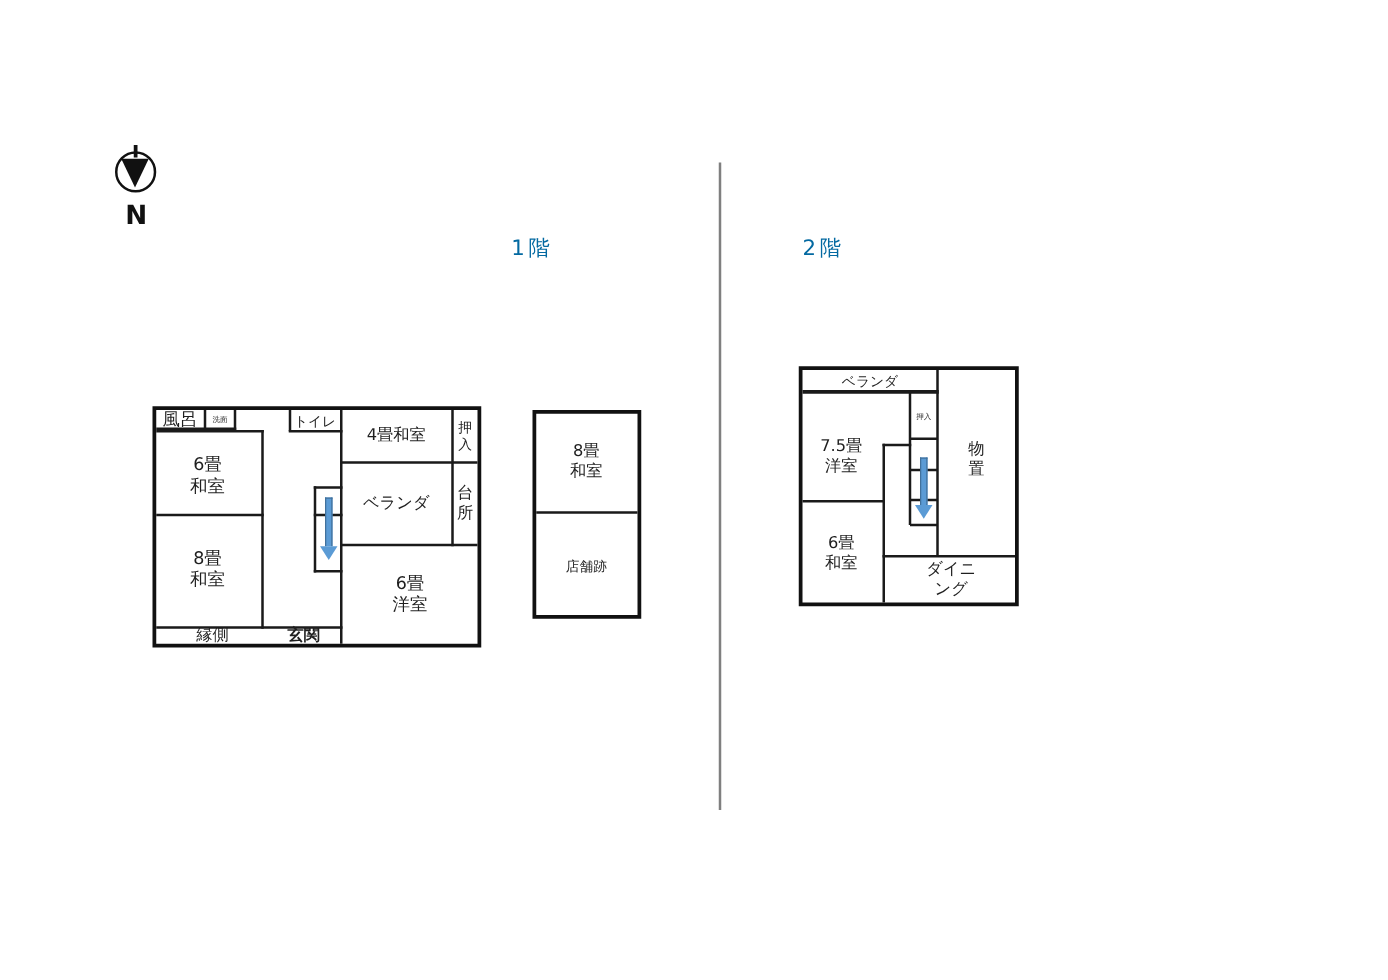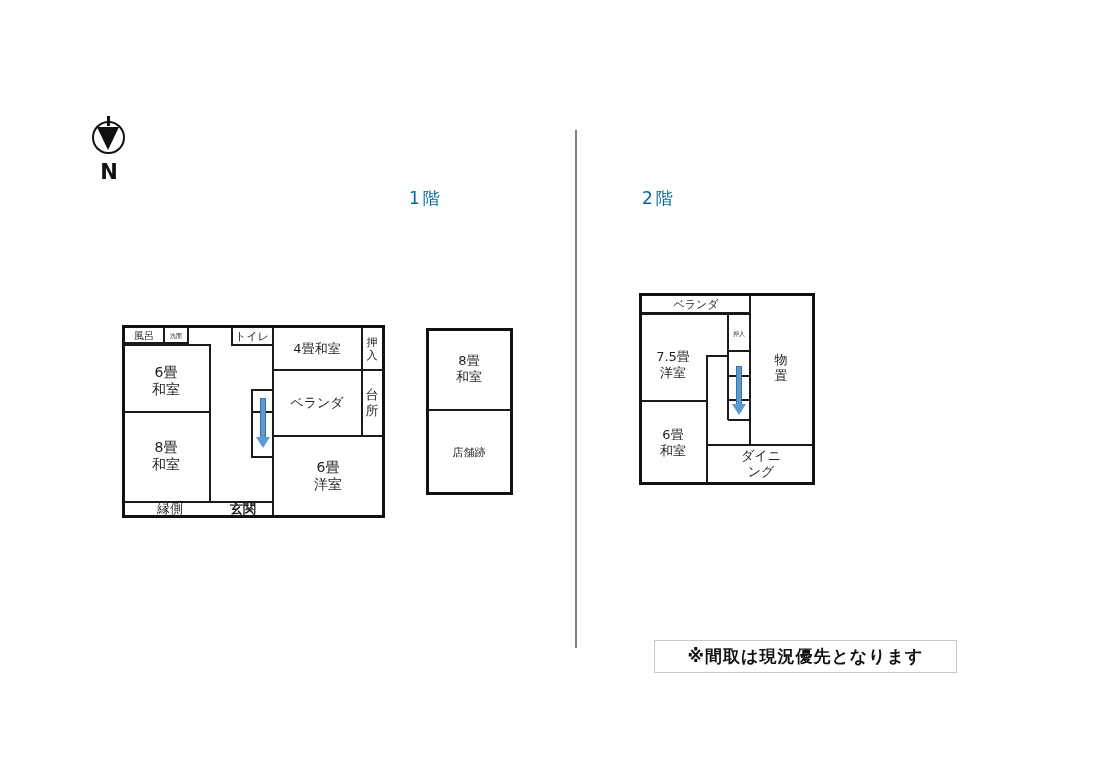--- a/index.html
+++ b/index.html
@@ -10,21 +10,21 @@
   
   .plan{position:absolute;box-sizing:border-box;border:3px solid #111;background:#fff;}
   
   .w{position:absolute;background:#1a1a1a;}
   
   .lbl{
     position:absolute;transform:translate(-50%,-50%);
     white-space:pre-line;text-align:center;line-height:1.2;color:#1f1f1f;
   }
   .fs6{font-size:6px;}
-  .fs9{font-size:10px;}
+  .fs9{font-size:14px;}
   .fs11{font-size:11px;}
   .fs13{font-size:13px;}
   .fs14{font-size:14px;}
   .floor-title{position:absolute;font-size:17px;letter-spacing:3px;color:#0369a1;}
   
   .stair-arrow{position:absolute;width:14px;}
   .stair-arrow .shaft{margin:0 auto;width:6px;background:var(--arrow,#5b9bd5);border:1px solid var(--arrow-border,#41719c);border-bottom:none;box-sizing:border-box;}
   .stair-arrow .head{width:0;height:0;border-left:7px solid transparent;border-right:7px solid transparent;border-top:11px solid var(--arrow,#5b9bd5);}
   
   .divider{position:absolute;background:#7f7f7f;}
@@ -132,17 +132,14 @@
     <div class="lbl fs6" style="left:97px;top:38px;">押入</div>
     <div class="lbl fs13" style="left:31px;top:69px;">7.5畳
 洋室</div>
     <div class="lbl fs13" style="left:139px;top:72px;">物
 置</div>
     <div class="lbl fs13" style="left:31px;top:147px;">6畳
 和室</div>
     <div class="lbl fs13" style="left:119px;top:168px;">ダイニング</div>
   </div>
 
-  <div class="note-box" style="left:654px;top:640px;width:303px;height:33px;">
-    <span>※間取は現況優先となります</span>
-  </div>
 
 </div>
 
 </body></html>

